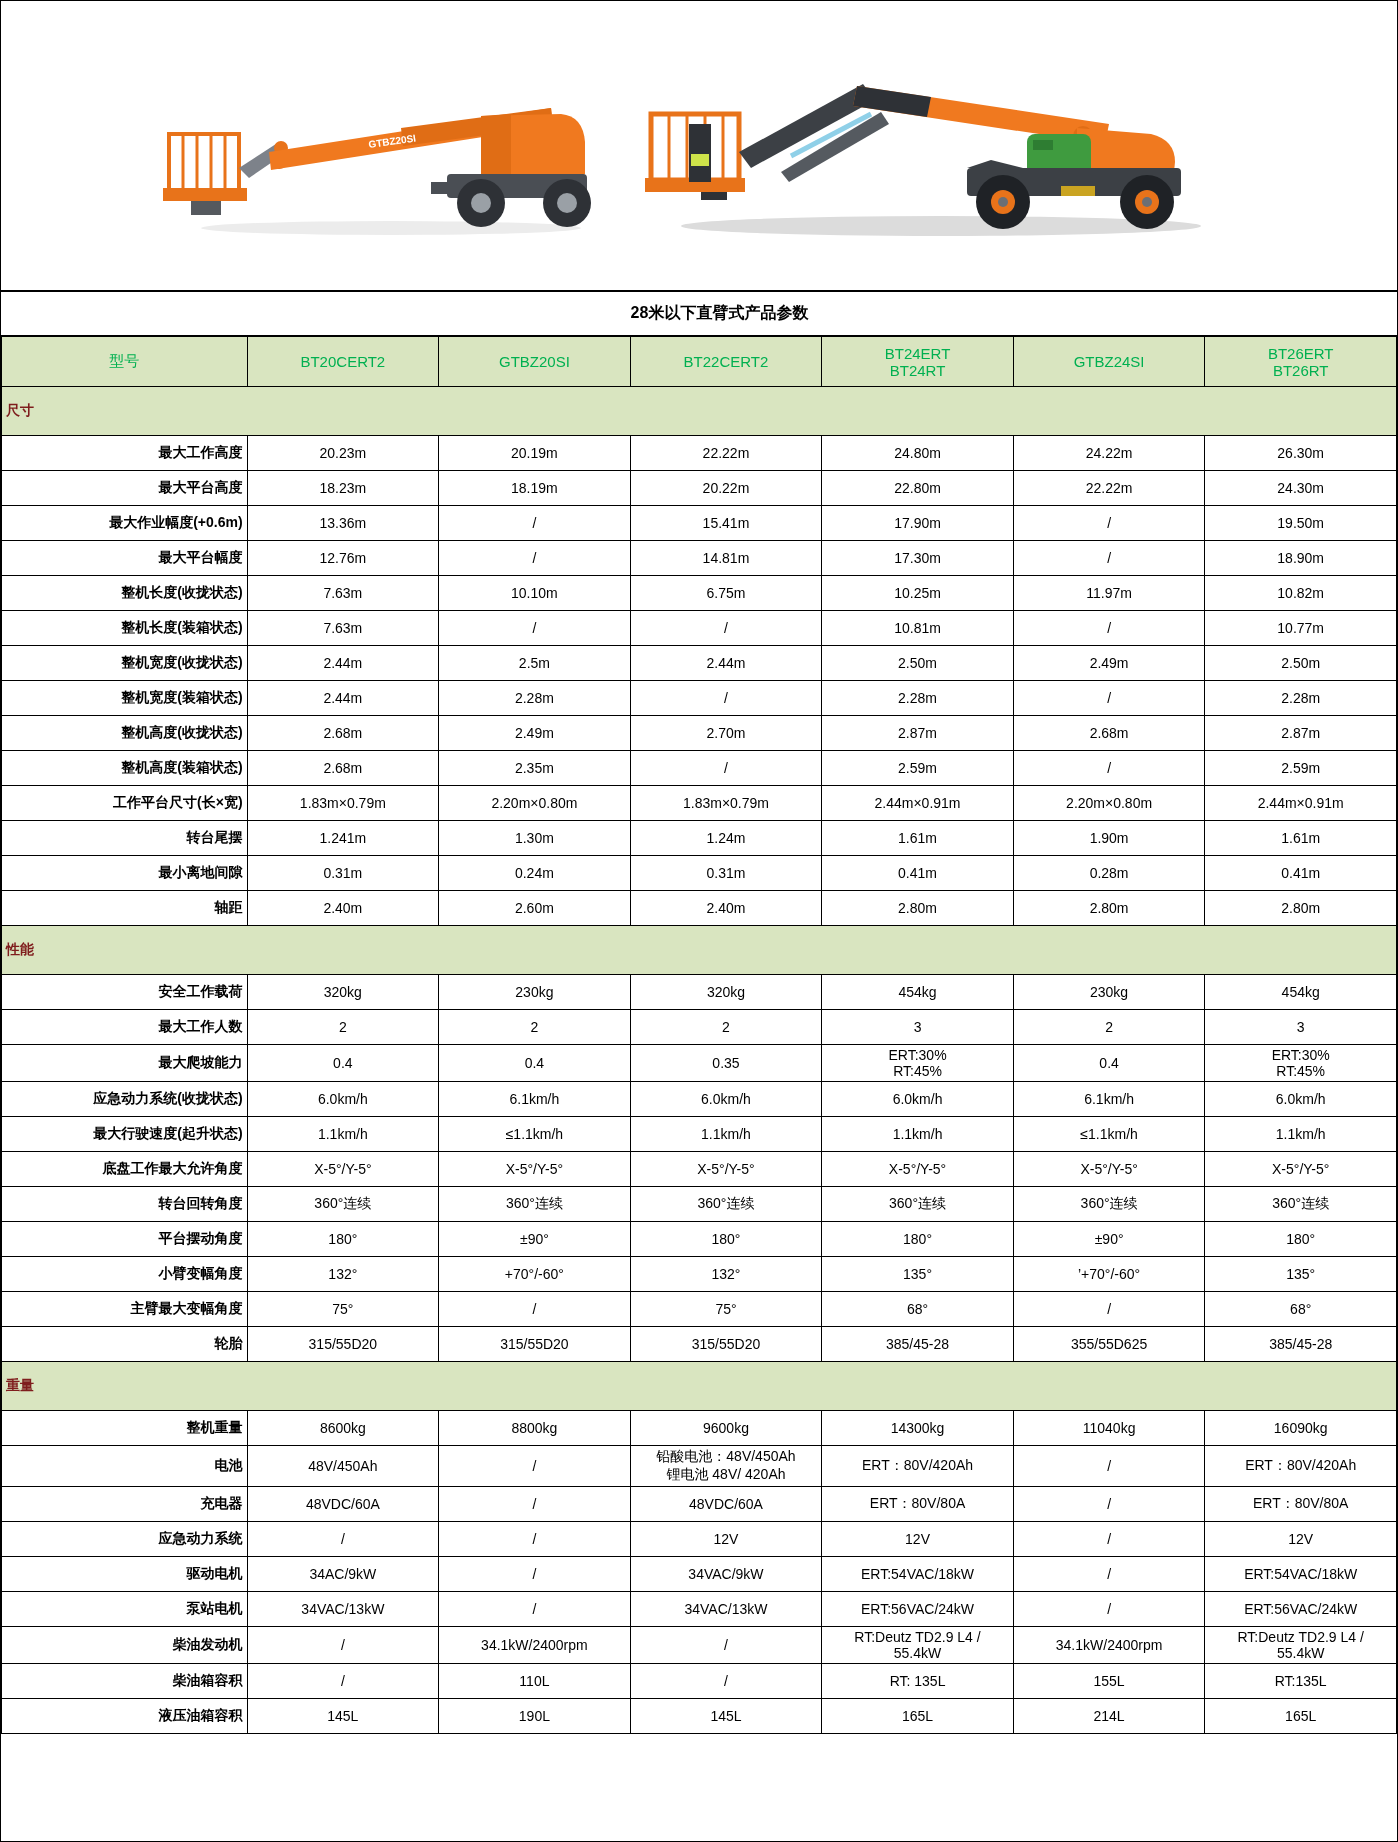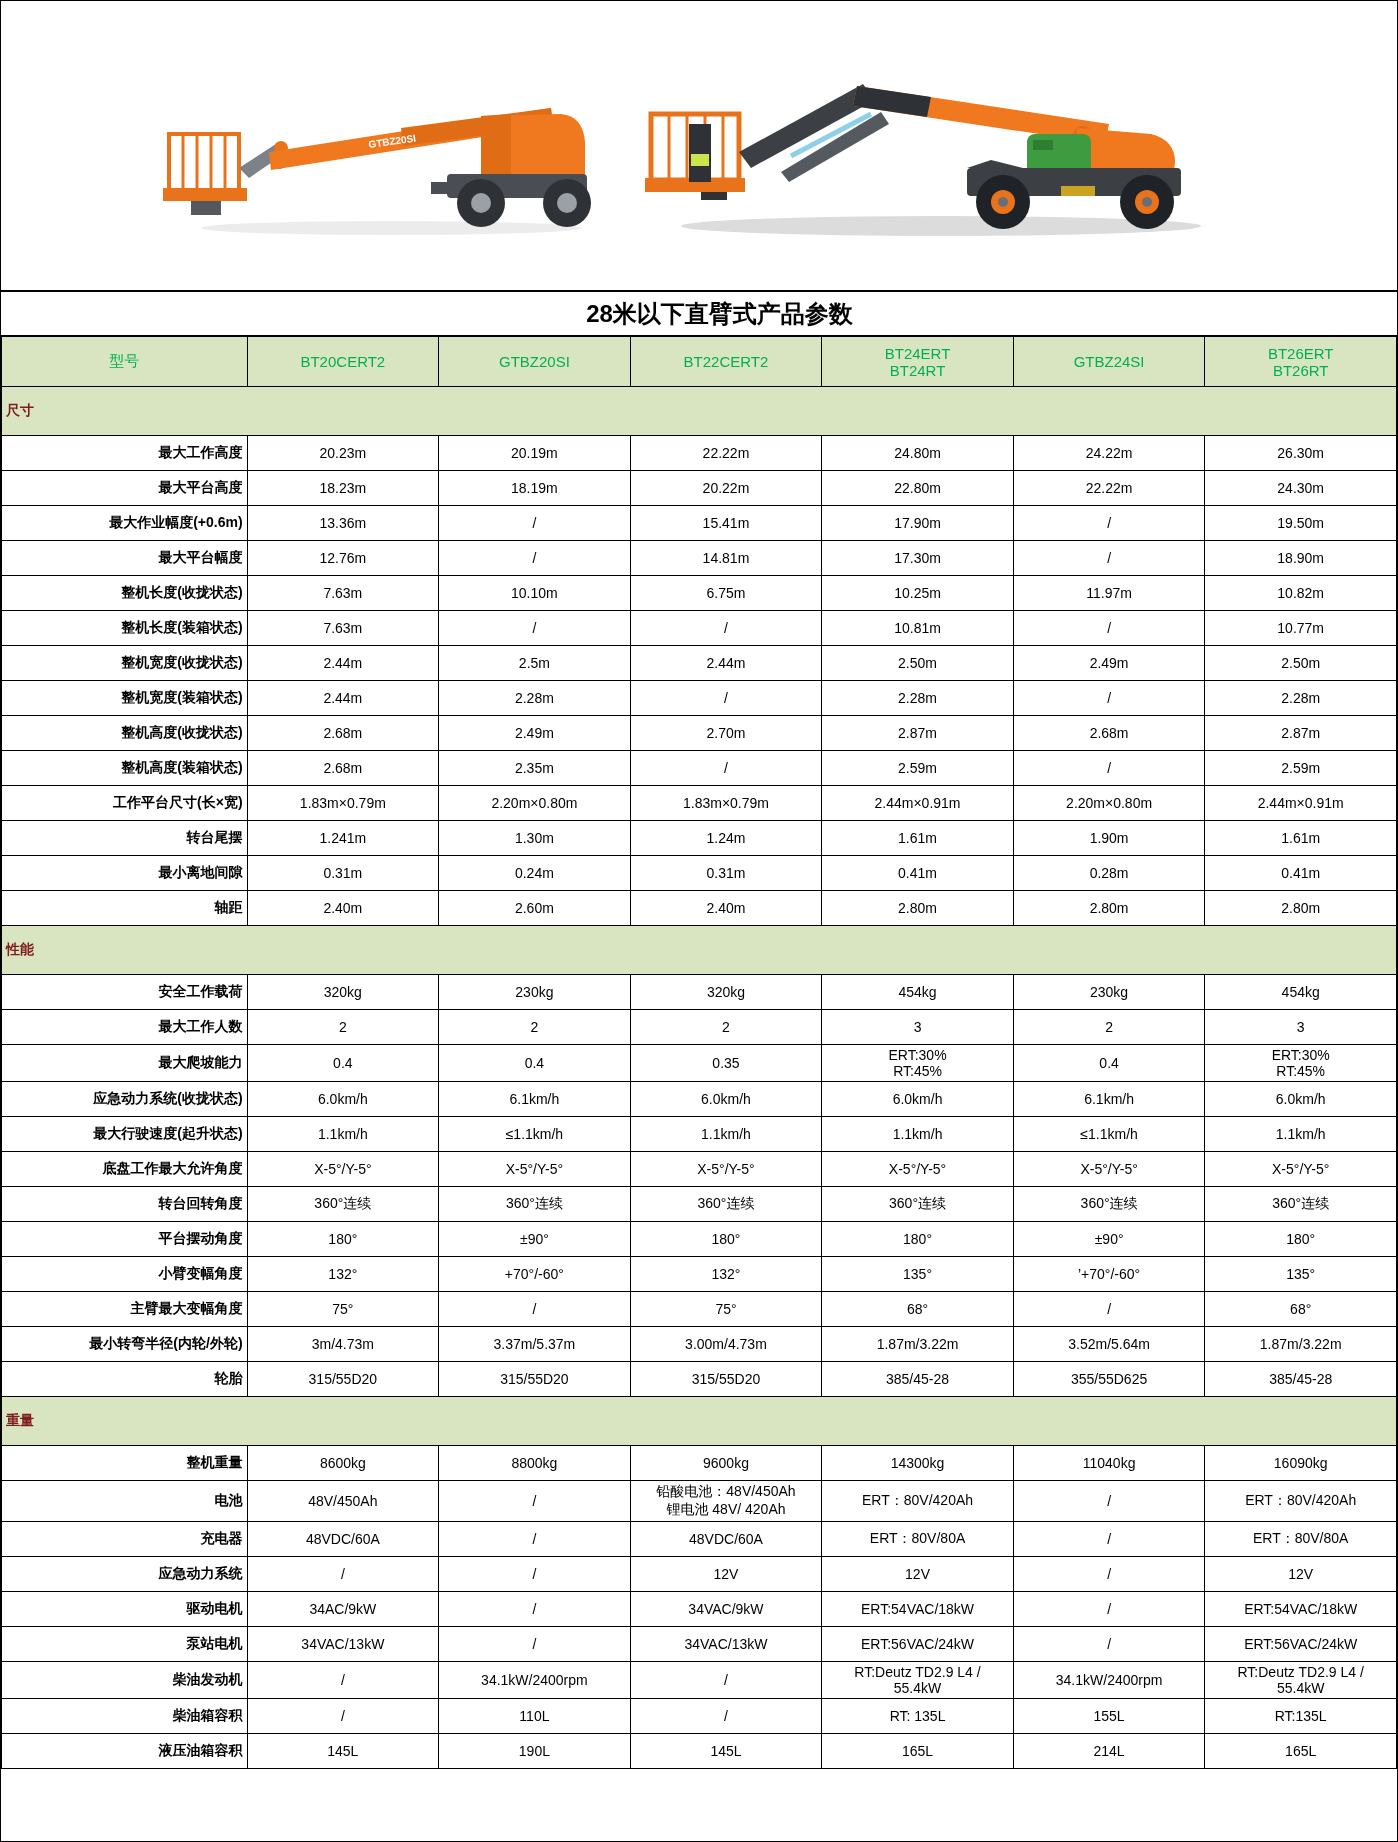--- a/index.html
+++ b/index.html
@@ -4,21 +4,21 @@
 <style>
   html,body{margin:0;padding:0;background:#fff;}
   body{width:1398px;height:1842px;font-family:"Liberation Sans",sans-serif;color:#000;}
   .page{position:relative;width:1396px;height:1840px;border:1px solid #000;background:#fff;overflow:hidden;}
   .corner-square{position:absolute;left:0;top:0;width:21px;height:21px;background:#000;}
   .images-row{position:relative;height:289px;border-bottom:2px solid #000;background:#fff;}
   .machine-svg{position:absolute;top:0;}
   .machine-svg.left{left:150px;top:55px;}
   .machine-svg.right{left:630px;top:55px;}
   .title-row{height:43px;display:flex;align-items:center;justify-content:center;
-             font-size:24px;font-weight:bold;border-bottom:1px solid #000;background:#fff;padding-left:41px;}
+             font-size:16px;font-weight:bold;border-bottom:1px solid #000;background:#fff;padding-left:41px;}
   table.spec{width:100%;border-collapse:collapse;table-layout:fixed;background:#fff;}
   table.spec col.c0{width:17.6%;}
   table.spec col.cv{width:13.73%;}
   table.spec th,table.spec td{border:1px solid #000;font-size:14px;vertical-align:middle;
              white-space:pre-line;overflow:hidden;padding:2px 4px;}
   table.spec th{height:45px;background:var(--band);color:var(--green);font-weight:normal;font-size:15px;text-align:center;}
   td.band{height:44px;background:var(--band);font-weight:bold;font-size:15px;text-align:left;padding-left:8px;color:#7f1d1d;}
   td.lbl{height:30px;text-align:right;padding-left:7px;font-weight:bold;}
   td.val{height:30px;text-align:center;}
 </style>
@@ -346,29 +346,20 @@
         <tr>
           <td class="lbl">主臂最大变幅角度</td>
           <td class="val">75°</td>
           <td class="val">/</td>
           <td class="val">75°</td>
           <td class="val">68°</td>
           <td class="val">/</td>
           <td class="val">68°</td>
         </tr>
         <tr>
-          <td class="lbl">最小转弯半径(内轮/外轮)</td>
-          <td class="val">3m/4.73m</td>
-          <td class="val">3.37m/5.37m</td>
-          <td class="val">3.00m/4.73m</td>
-          <td class="val">1.87m/3.22m</td>
-          <td class="val">3.52m/5.64m</td>
-          <td class="val">1.87m/3.22m</td>
-        </tr>
-        <tr>
           <td class="lbl">轮胎</td>
           <td class="val">315/55D20</td>
           <td class="val">315/55D20</td>
           <td class="val">315/55D20</td>
           <td class="val">385/45-28</td>
           <td class="val">355/55D625</td>
           <td class="val">385/45-28</td>
         </tr>
         <tr>
           <td class="band" colspan="7">重量</td>

